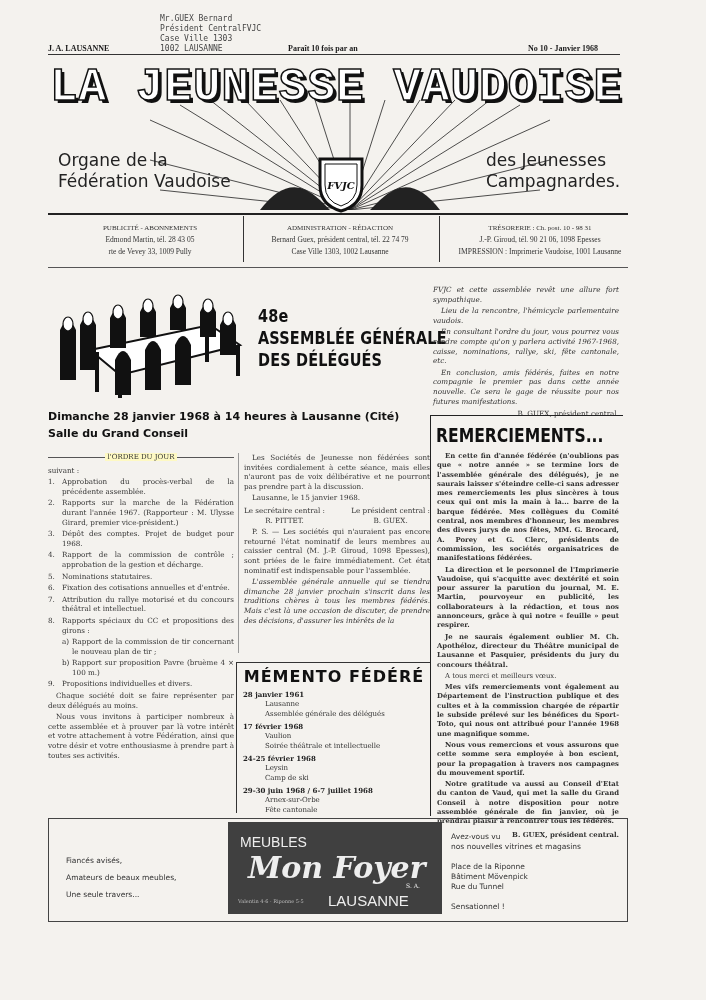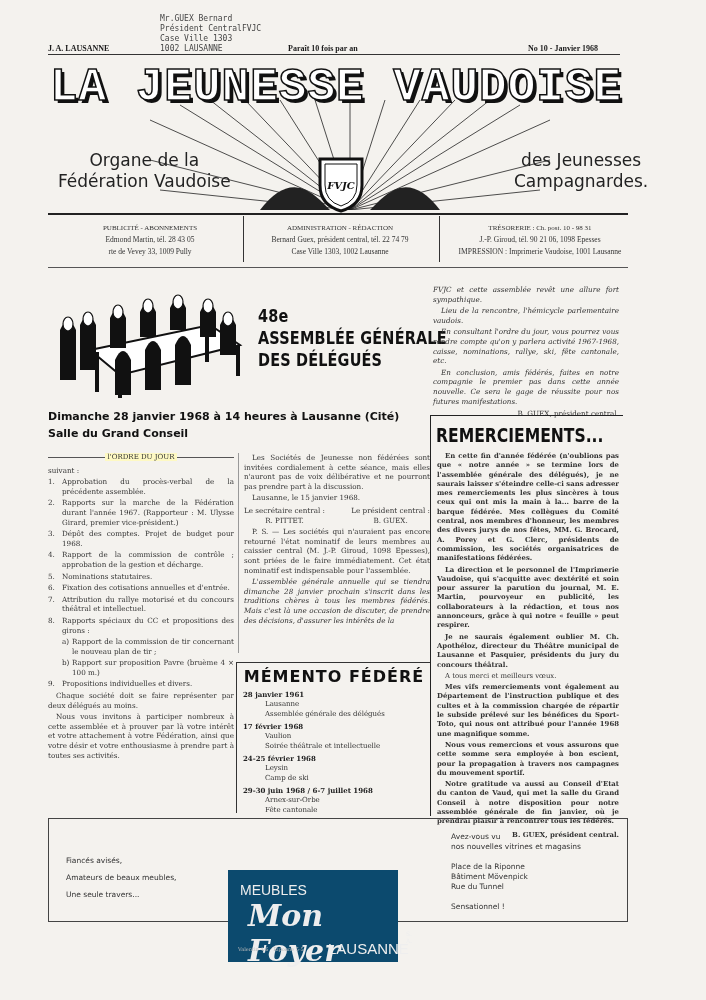--- a/index.html
+++ b/index.html
@@ -12,23 +12,23 @@
   #address div { white-space:nowrap; }
 
   .topline { top:44px; font-size:8px; font-weight:bold; font-family:"Liberation Serif", serif; }
   #hdr-rule { left:48px; top:54px; width:572px; height:1px; background:#333; }
 
   #masthead { left:46px; top:58px; width:580px; height:60px; text-align:center;
     font-family:Liberation Mono, monospace; font-weight:bold; font-size:46px; letter-spacing:1px;
     color:#fff; -webkit-text-stroke:1.5px #111; text-shadow:3px 3px 0 #111; line-height:60px; }
 
   #rays { left:150px; top:100px; width:400px; height:110px; }
-  .subtitle { font-family:"DejaVu Sans", sans-serif; font-size:17px; line-height:21px; color:#222;text-align:center; }
+  .subtitle { font-family:"DejaVu Sans", sans-serif; font-size:17px; line-height:21px; color:#222; }
   #sub-left { left:58px; top:150px; }
-  #sub-right { left:486px; top:150px; text-align:center;margin-left:28px; }
+  #sub-right { left:486px; top:150px; text-align:left; }
 
   #crest { left:316px; top:155px; width:50px; height:58px; }
   #mast-rule { left:48px; top:213px; width:580px; height:2px; background:#222; }
 
   .infocol { top:222px; font-size:7.5px; line-height:12px; text-align:center; font-family:"Liberation Serif", serif; color:#333; }
   #info1 { left:60px; width:180px; }
   #info2 { left:245px; width:190px; }
   #info3 { left:440px; width:200px; }
   .vsep { width:1px; background:#333; top:216px; height:46px; }
   #info-rule { left:48px; top:267px; width:580px; height:1px; background:#555; }
@@ -61,21 +61,21 @@
   #memento h3 { margin:4px 0 4px; text-align:center; font-family:"DejaVu Sans", sans-serif; font-size:16px; font-weight:bold; letter-spacing:1px; color:#111; }
   .memo-date { font-size:7px; font-weight:bold; margin:3px 0 1px 6px; font-family:"DejaVu Serif", serif; color:#222; }
   .memo-loc { font-size:7px; margin:0 0 0 28px; line-height:9.5px; font-family:"DejaVu Serif", serif; color:#333; }
 
   #remerc-box { left:430px; top:415px; width:192px; height:400px; border-left:1.5px solid #222; border-top:1.5px solid #222; }
   #remerc-title { left:436px; top:424px; font-family:"DejaVu Sans", sans-serif; font-weight:bold; font-size:19px; color:#111; letter-spacing:0px; transform:scaleX(0.82); transform-origin:left; }
   #remerc-body { left:437px; top:452px; width:182px; font-weight:bold; font-size:6.9px; line-height:9.3px; }
 
   #ad { left:48px; top:818px; width:578px; height:102px; border:1px solid #444; }
   #ad-left { left:66px; top:852px; font-family:"DejaVu Sans", sans-serif; font-size:7.5px; line-height:17px; color:#333; }
-  #ad-logo { left:228px; top:822px; width:170px; height:92px; background:#0c4a6e; color:#eee;margin-top:48px; }
+  #ad-logo { left:228px; top:822px; width:214px; height:92px; background:#404040; color:#eee; }
   #ad-meubles { left:12px; top:12px; font-family:"Liberation Sans", sans-serif; font-size:14px; }
   #ad-brand { left:20px; top:28px; font-family:"DejaVu Serif", serif; font-style:italic; font-size:30px; font-weight:bold; }
   #ad-sa { left:178px; top:60px; font-size:6px; }
   #ad-addr { left:10px; top:76px; font-size:5px; color:#bbb; }
   #ad-city { left:100px; top:70px; font-family:"Liberation Sans", sans-serif; font-size:15px; }
   #ad-right { left:451px; top:832px; font-family:"DejaVu Sans", sans-serif; font-size:7.5px; line-height:10px; color:#333; }
   #ad-right .gap { height:10px; }
 </style>
 </head>
 <body>

